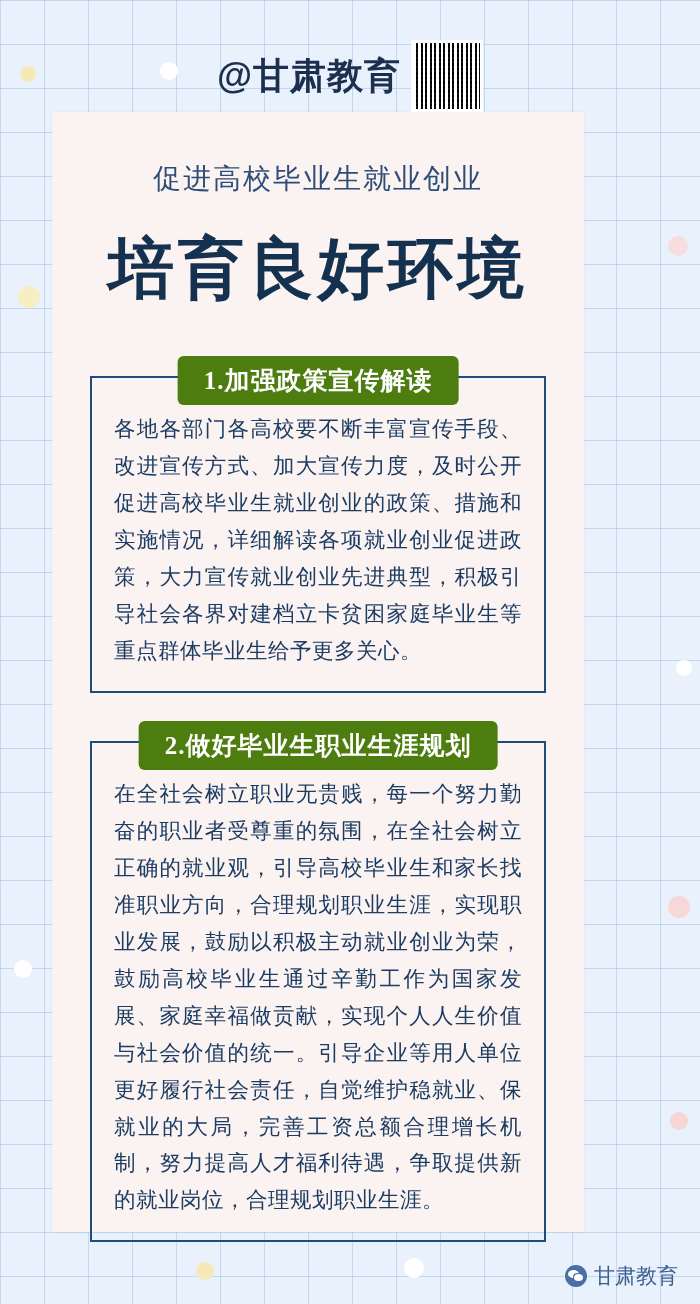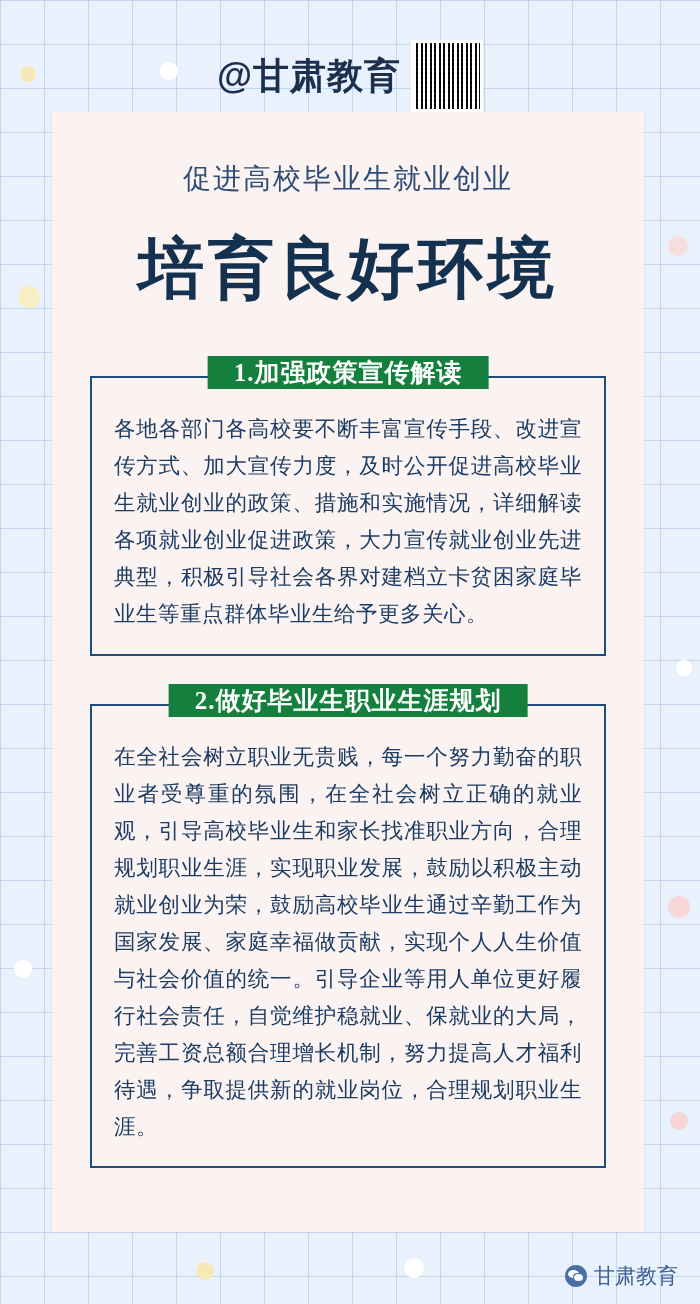--- a/index.html
+++ b/index.html
@@ -31,21 +31,21 @@
     position: absolute;
     border-radius: 50%;
     z-index: 1;
   }
 
   
   .card {
     position: absolute;
     left: 52px;
     top: 112px;
-    width: 592px;
+    width: 532px;
     height: 1120px;
     background: #fbf3f1;
     z-index: 3;
     box-shadow: 0 0 0 1px rgba(0,0,0,0.02);
   }
 
   
   .header {
     position: absolute;
     top: 40px;
@@ -109,28 +109,29 @@
     padding: 34px 22px 20px 22px;
   }
   #section-1 { margin-top: 62px; }
   #section-2 { margin-top: 48px; }
 
   .section-head {
     position: absolute;
     top: -22px;
     left: 50%;
     transform: translateX(-50%);
-    background: #15803d;
+    background: #4d7c0f;
     color: #ffffff;
     font-size: 25px;
     font-weight: bold;
-    padding: 0 26px;
+    padding: 8px 26px;
     white-space: nowrap;
     letter-spacing: 1px;
     font-family: "Liberation Serif", serif;
+    border-radius: 6px;
   }
 
   .section-body {
     font-family: Liberation Mono, monospace;
     font-size: 21.5px;
     line-height: 1.72;
     color: #1c3c63;
     text-align: justify;
     letter-spacing: 0.5px;
     margin: 0;

